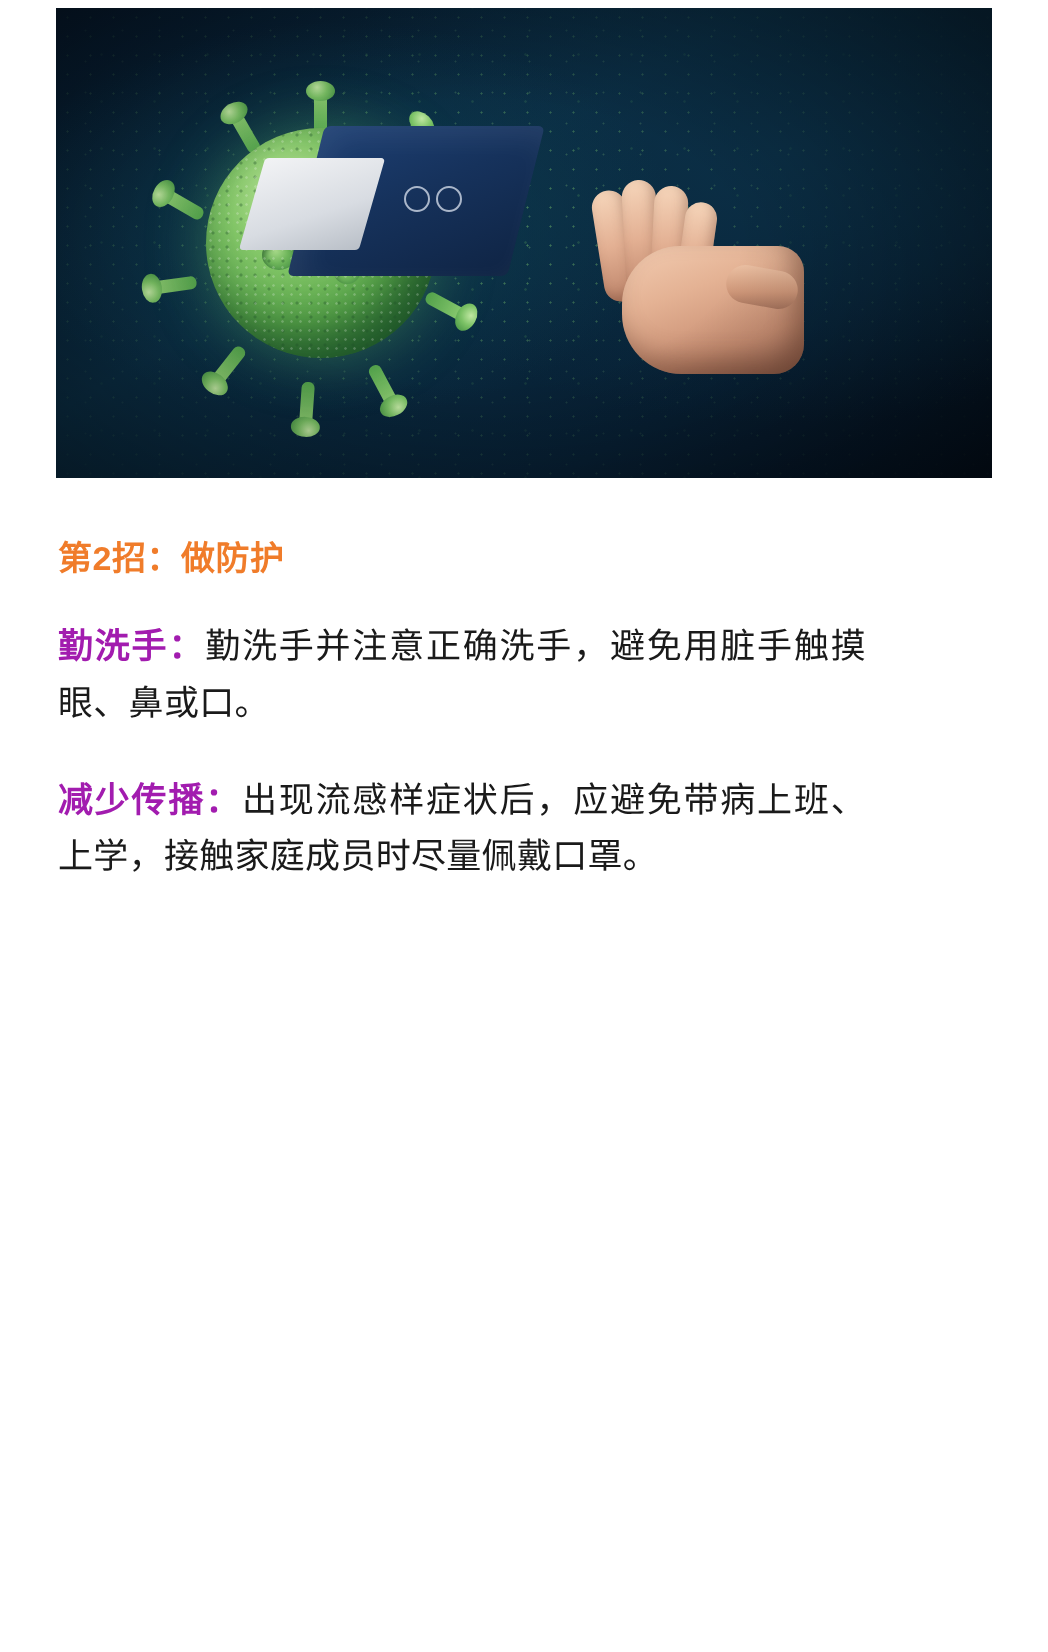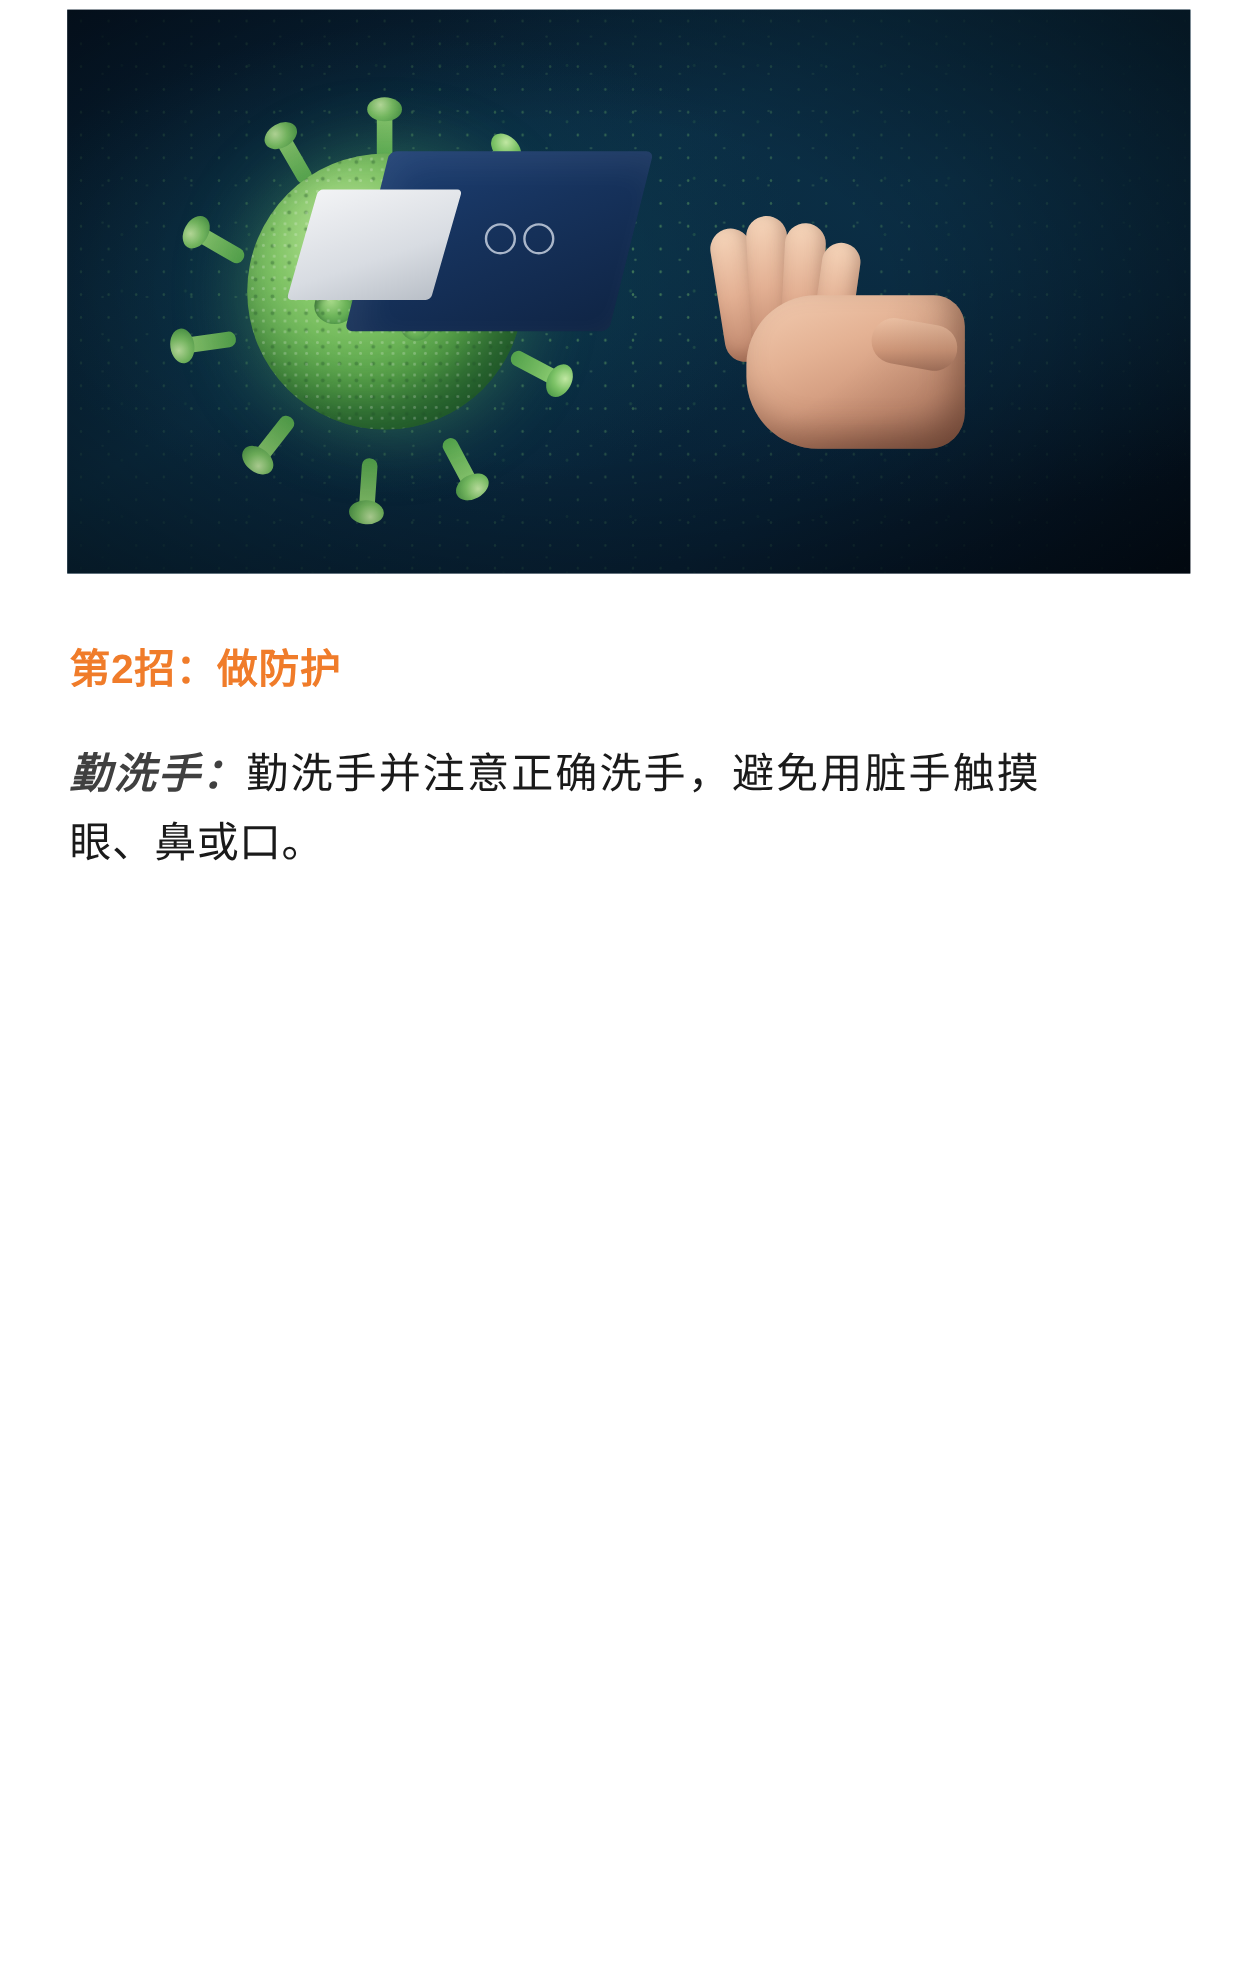--- a/index.html
+++ b/index.html
@@ -187,22 +187,21 @@
     font-size: 35px;
     line-height: 1.62;
     color: #1a1a1a;
     margin: 0 0 40px 0;
     letter-spacing: 0.3px;
     text-align: justify;
   }
   .para:last-child { margin-bottom: 0; }
   .lead {
     font-weight: 700;
-    color: #404040;
-    font-style: italic;
+    color: #a21caf;
   }
 </style>
 </head>
 <body>
 
 <div class="page">
 
   <div class="hero-wrap">
     <div class="hero">
       <div class="speck"></div>
@@ -244,15 +243,18 @@
   <div class="content">
 
     <h2 class="section-title">第2招：做防护</h2>
 
     <p class="para">
       <span class="lead">勤洗手：</span><span>勤洗手并注意正确洗手，避免用脏手触摸眼、鼻或口。</span>
     </p>
 
 
 
+    <p class="para">
+      <span class="lead">减少传播：</span><span>出现流感样症状后，应避免带病上班、上学，接触家庭成员时尽量佩戴口罩。</span>
+    </p>
 
   </div>
 </div>
 
 </body></html>

